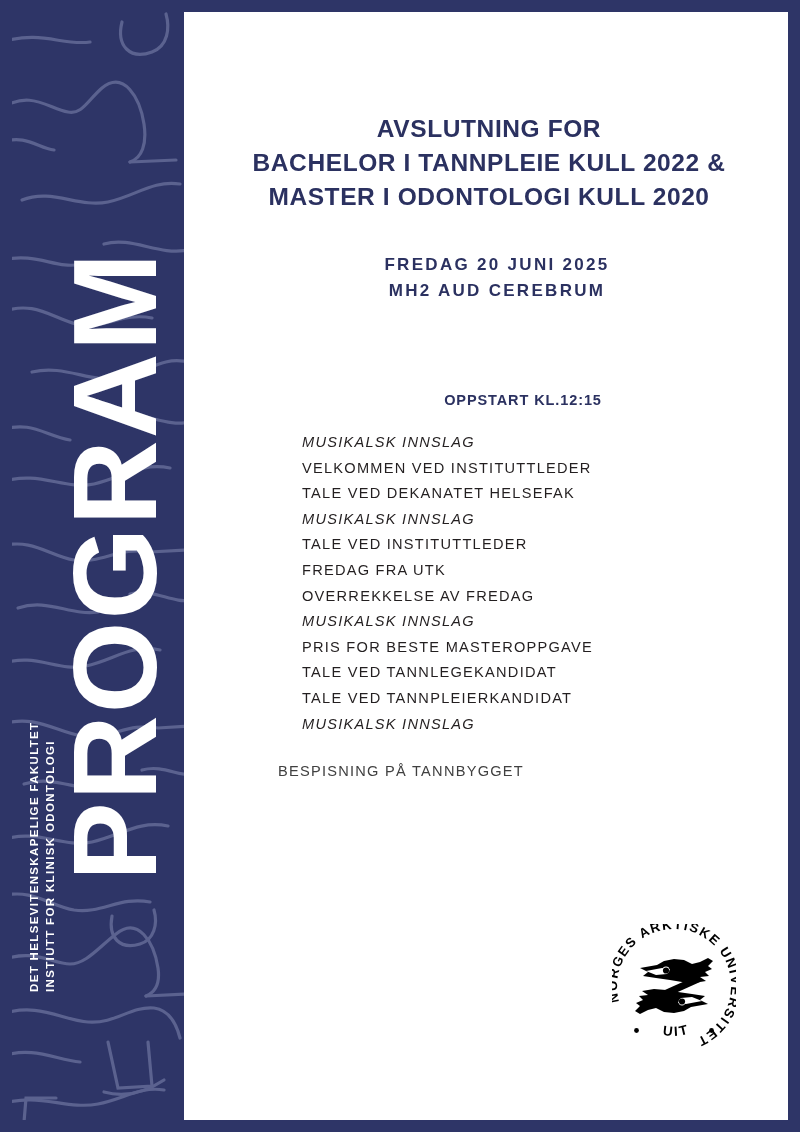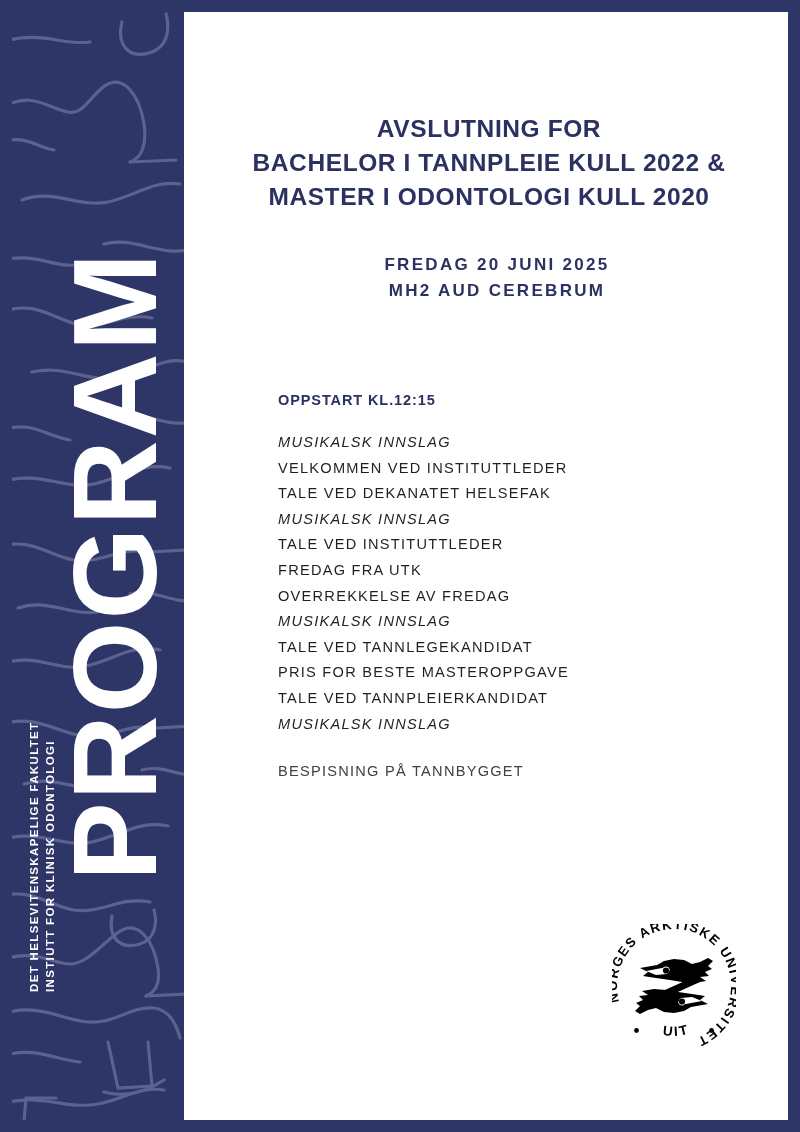--- a/index.html
+++ b/index.html
@@ -146,25 +146,27 @@
     left: 94px;
     right: 20px;
   }
 
   .sect-time {
     color: #2b3160;
     font-size: 14.5px;
     font-weight: bold;
     letter-spacing: 0.9px;
     line-height: 20px;
+    text-align: center;
   }
 
   .item-list {
     list-style: none;
     margin-top: 20px;
+    margin-left: 24px;
   }
 
   .item-list li {
     color: #231f20;
     font-size: 14.6px;
     letter-spacing: 1.25px;
     line-height: 25.6px;
     white-space: nowrap;
   }
 
@@ -261,22 +263,22 @@
 
         <ul class="item-list">
           <li class="music">MUSIKALSK INNSLAG</li>
           <li>VELKOMMEN VED INSTITUTTLEDER</li>
           <li>TALE VED DEKANATET HELSEFAK</li>
           <li class="music">MUSIKALSK INNSLAG</li>
           <li>TALE VED INSTITUTTLEDER</li>
           <li>FREDAG FRA UTK</li>
           <li>OVERREKKELSE AV FREDAG</li>
           <li class="music">MUSIKALSK INNSLAG</li>
+          <li>PRIS FOR BESTE MASTEROPPGAVE</li>
           <li>TALE VED TANNLEGEKANDIDAT</li>
-          <li>PRIS FOR BESTE MASTEROPPGAVE</li>
           <li>TALE VED TANNPLEIERKANDIDAT</li>
           <li class="music">MUSIKALSK INNSLAG</li>
         </ul>
 
         <div class="closing">BESPISNING PÅ TANNBYGGET</div>
       </div>
 
       <div class="logo">
         <svg viewBox="0 0 124 124">
           <defs>

